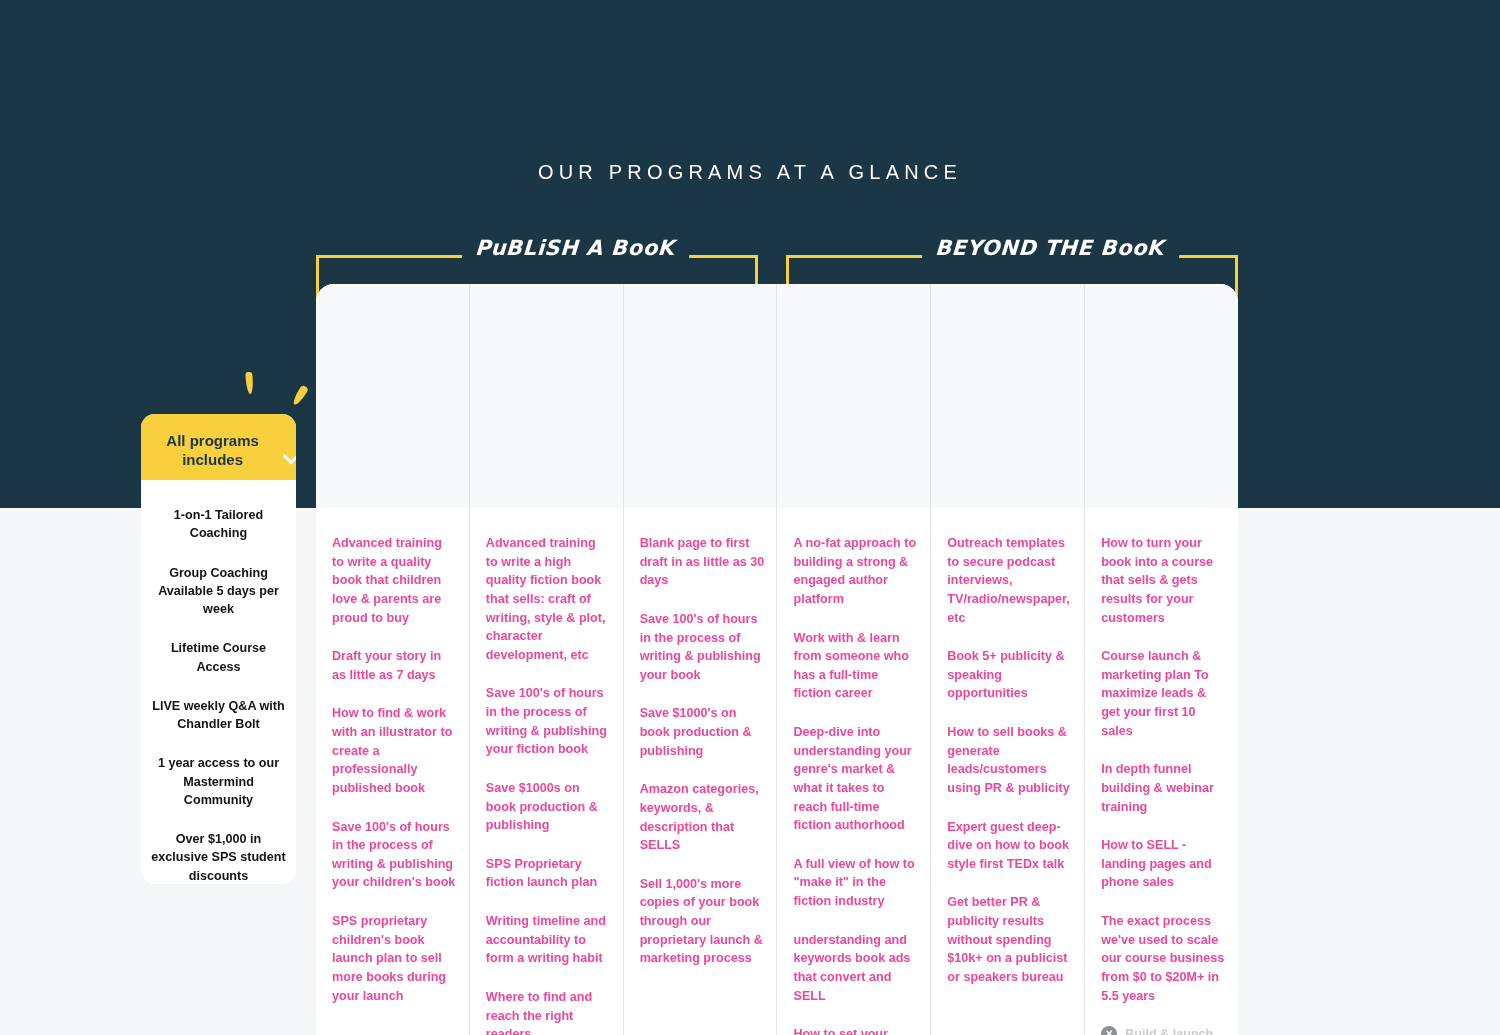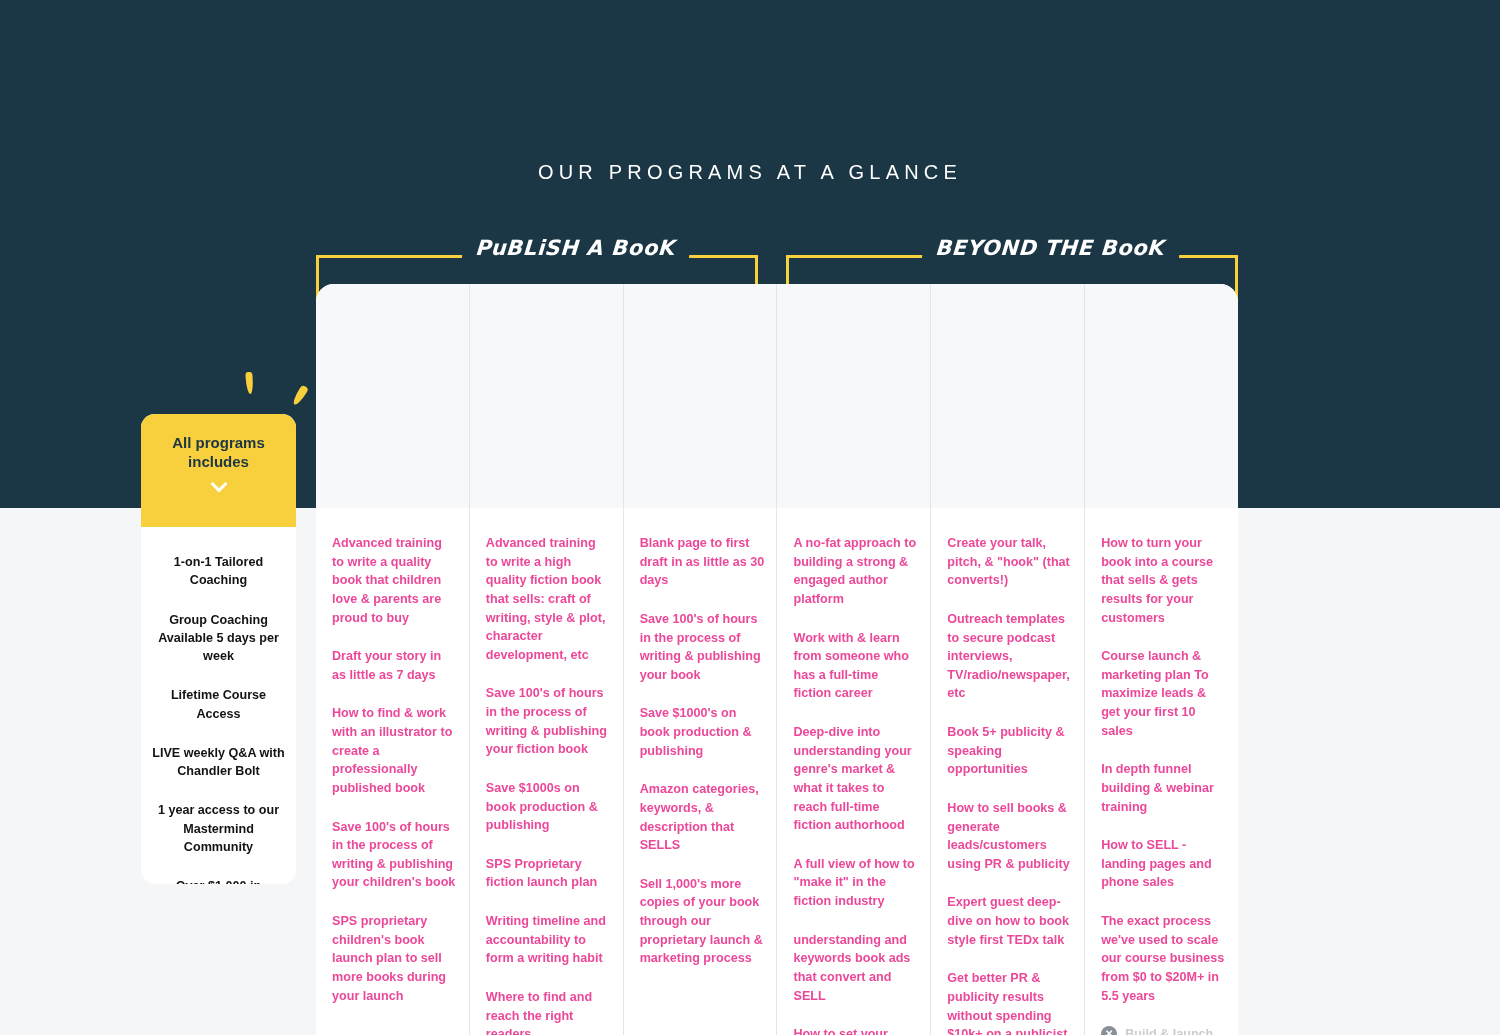--- a/index.html
+++ b/index.html
@@ -118,24 +118,24 @@
 
   
   #includes-panel {
     position: absolute; left: 141px; top: 414px;
     width: 155px; height: 470px;
     background: #ffffff;
     border-radius: 14px;
     overflow: hidden;
   }
   #includes-header {
-    background: #f8cf3c; height: 113px;
-    display: flex; flex-direction: column;
+    background: #f8cf3c; height: 66px;
+    display: flex; flex-direction: row;
     align-items: center; justify-content: flex-start;
-    padding-top: 20px;
+    padding-top: 8px;
   }
   #includes-title {
     font-size: 15px; font-weight: 700; color: #1b3644;
     text-align: center; line-height: 1.25;
   }
   #includes-chevron {
     margin-top: 6px; width: 13px; height: 8px; position: relative;
   }
   #includes-chevron::before {
     content: ""; position: absolute; left: 1px; top: 0;
@@ -230,21 +230,20 @@
       </div>
       <div class="col-body">
         <div class="feat">A no-fat approach to building a strong &amp; engaged author platform</div>
         <div class="feat">Work with &amp; learn from someone who has a full-time fiction career</div>
         <div class="feat">Deep-dive into understanding your genre's market &amp; what it takes to reach full-time fiction authorhood</div>
         <div class="feat">A full view of how to "make it" in the fiction industry</div>
         <div class="feat">understanding and keywords book ads that convert and SELL</div>
         <div class="feat">How to set your book and systems up for read-through rate</div>
       </div>
       <div class="col-body">
-        <div class="feat">Create your talk, pitch, &amp; "hook" (that converts!)</div>
         <div class="feat">Outreach templates to secure podcast interviews, TV/radio/newspaper, etc</div>
         <div class="feat">Book 5+ publicity &amp; speaking opportunities</div>
         <div class="feat">How to sell books &amp; generate leads/customers using PR &amp; publicity</div>
         <div class="feat">Expert guest deep-dive on how to book style first TEDx talk</div>
         <div class="feat">Get better PR &amp; publicity results without spending $10k+ on a publicist or speakers bureau</div>
       </div>
       <div class="col-body">
         <div class="feat">How to turn your book into a course that sells &amp; gets results for your customers</div>
         <div class="feat">Course launch &amp; marketing plan To maximize leads &amp; get your first 10 sales</div>
         <div class="feat">In depth funnel building &amp; webinar training</div>

